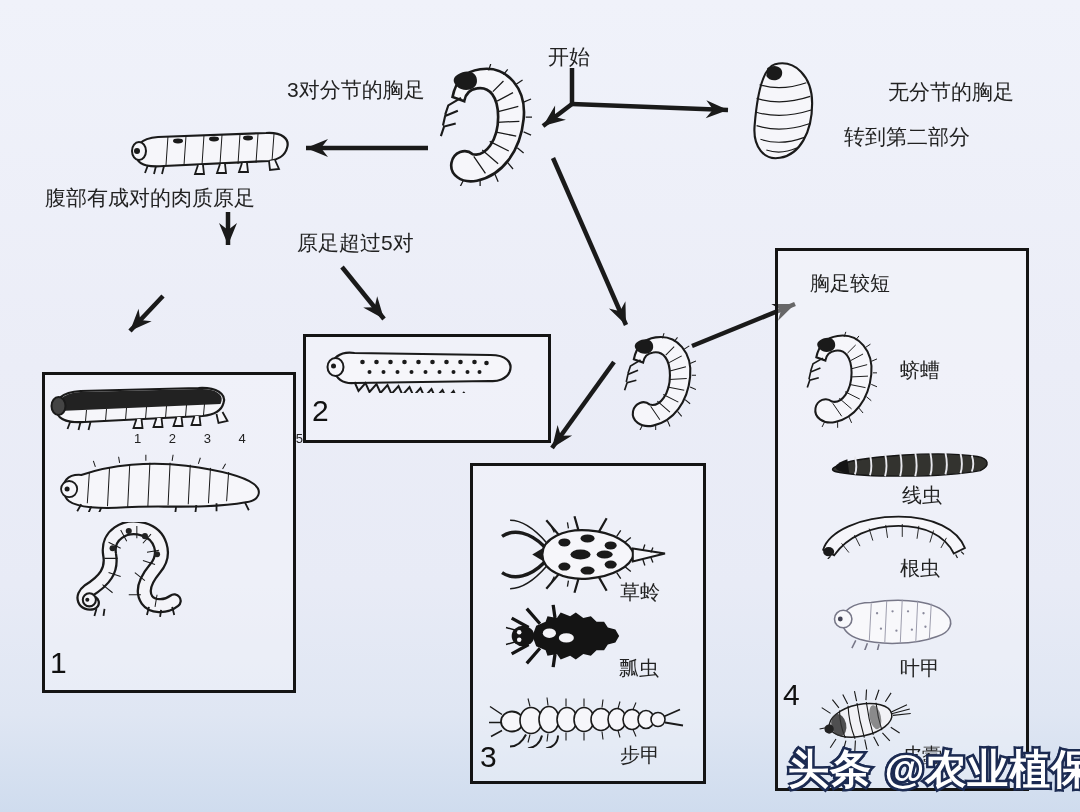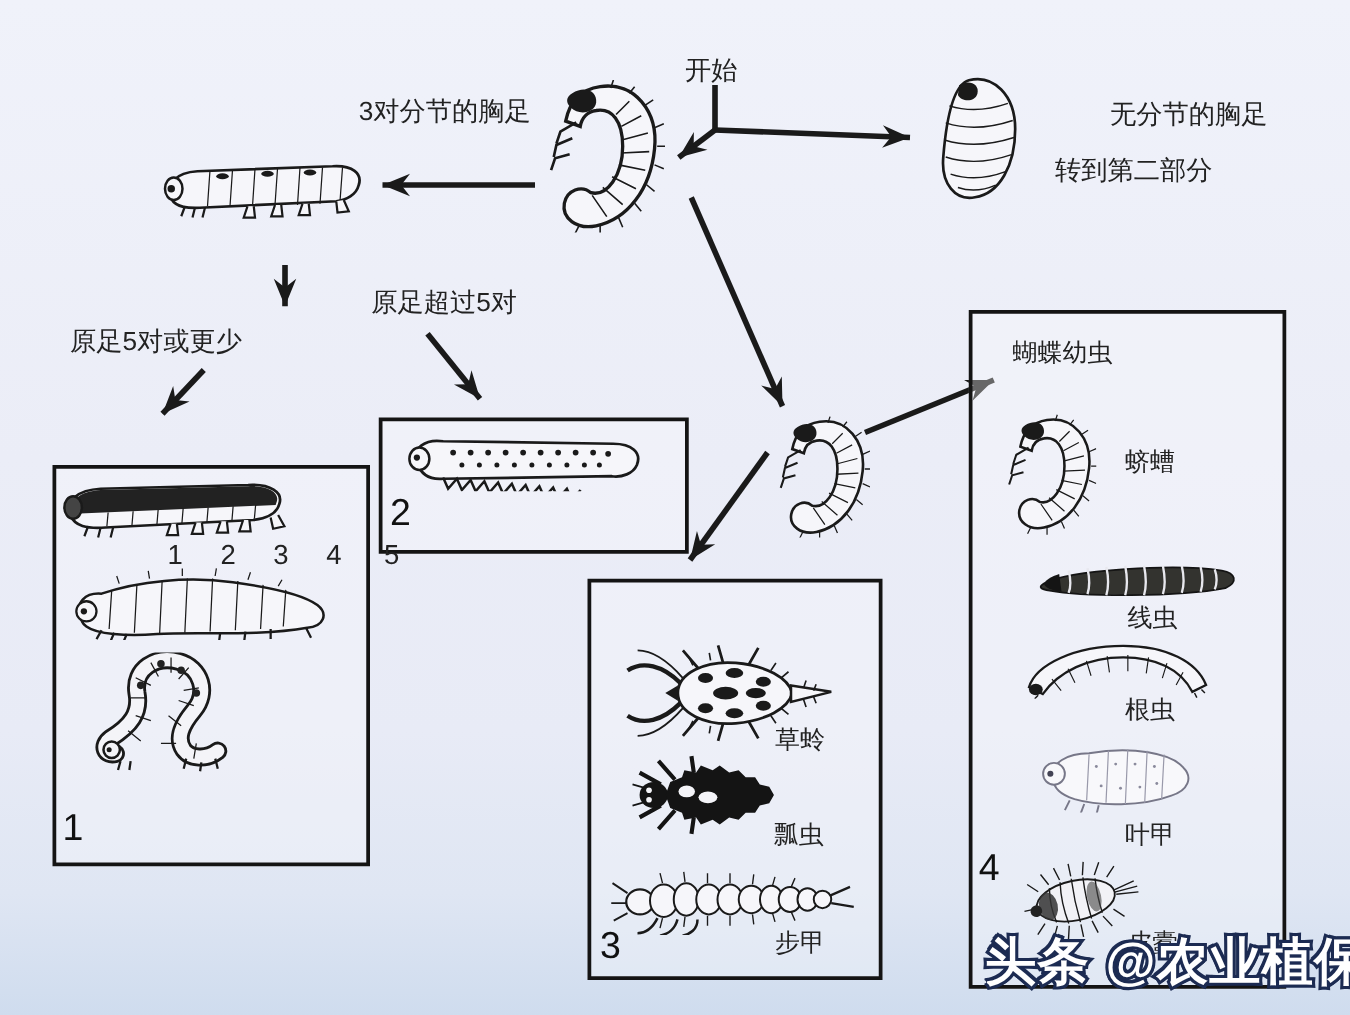--- a/index.html
+++ b/index.html
@@ -8,21 +8,21 @@
     background:linear-gradient(180deg,#f0f2fa 0%,#ebedf7 45%,#e8ebf6 72%,#dfe6f3 88%,#cfdcee 100%);
     font-family:Liberation Sans, sans-serif;color:#1f1f1f;
   }
   .overlay{position:absolute;left:0;top:0;width:1080px;height:812px;pointer-events:none;}
   .label{position:absolute;font-size:21px;font-weight:500;line-height:1.25;white-space:nowrap;color:#222;}
   .label.small{font-size:20px;}
   .label.center{text-align:center;white-space:normal;}
   .keybox{position:absolute;border:3px solid #141414;background:rgba(248,249,252,0.35);}
   .boxnum{position:absolute;font-size:30px;font-weight:500;color:#111;}
   .insect{position:absolute;overflow:visible;}
-  .prolegnums{position:absolute;display:flex;gap:22px;font-size:22px;color:#222;}
+  .prolegnums{position:absolute;display:flex;gap:38px;font-size:13px;color:#222;}
   .prolegnums .grp{letter-spacing:12px;}
   .watermark{
     position:absolute;left:788px;top:742px;font-size:41px;font-weight:700;letter-spacing:1px;
     color:#ffffff;-webkit-text-stroke:5px #1c2b52;paint-order:stroke fill;
     text-shadow:2px 2px 0 #1c2b52,-2px 2px 0 #1c2b52,2px -2px 0 #1c2b52,-2px -2px 0 #1c2b52;
     white-space:nowrap;
   }
 </style>
 </head>
 <body>
@@ -221,23 +221,23 @@
 
   <div class="keybox" style="left:42px;top:372px;width:248px;height:315px;"></div>
   <div class="keybox" style="left:303px;top:334px;width:242px;height:103px;"></div>
   <div class="keybox" style="left:470px;top:463px;width:230px;height:315px;"></div>
   <div class="keybox" style="left:775px;top:248px;width:248px;height:537px;"></div>
 
   <div class="label" style="left:548px;top:44px;">开始</div>
   <div class="label" style="left:287px;top:77px;">3对分节的胸足</div>
   <div class="label" style="left:888px;top:79px;">无分节的胸足</div>
   <div class="label" style="left:844px;top:124px;">转到第二部分</div>
-  <div class="label" style="left:56px;top:261px;">原足5对或更少</div>
+  <div class="label" style="left:45px;top:185px;">腹部有成对的肉质原足</div>
   <div class="label" style="left:297px;top:230px;">原足超过5对</div>
-  <div class="label small" style="left:810px;top:271px;">蝴蝶幼虫</div>
+  <div class="label small" style="left:810px;top:271px;">胸足较短</div>
 
   <svg class="insect" style="left:424px;top:64px;width:108px;height:122px;">
       <use href="#sym-grub"></use>
     </svg>
   <svg class="insect" style="left:740px;top:60px;width:78px;height:103px;">
       <use href="#sym-legless"></use>
     </svg>
   <svg class="insect" style="left:128px;top:128px;width:165px;height:52px;">
       <use href="#sym-cat-plain"></use>
     </svg>

